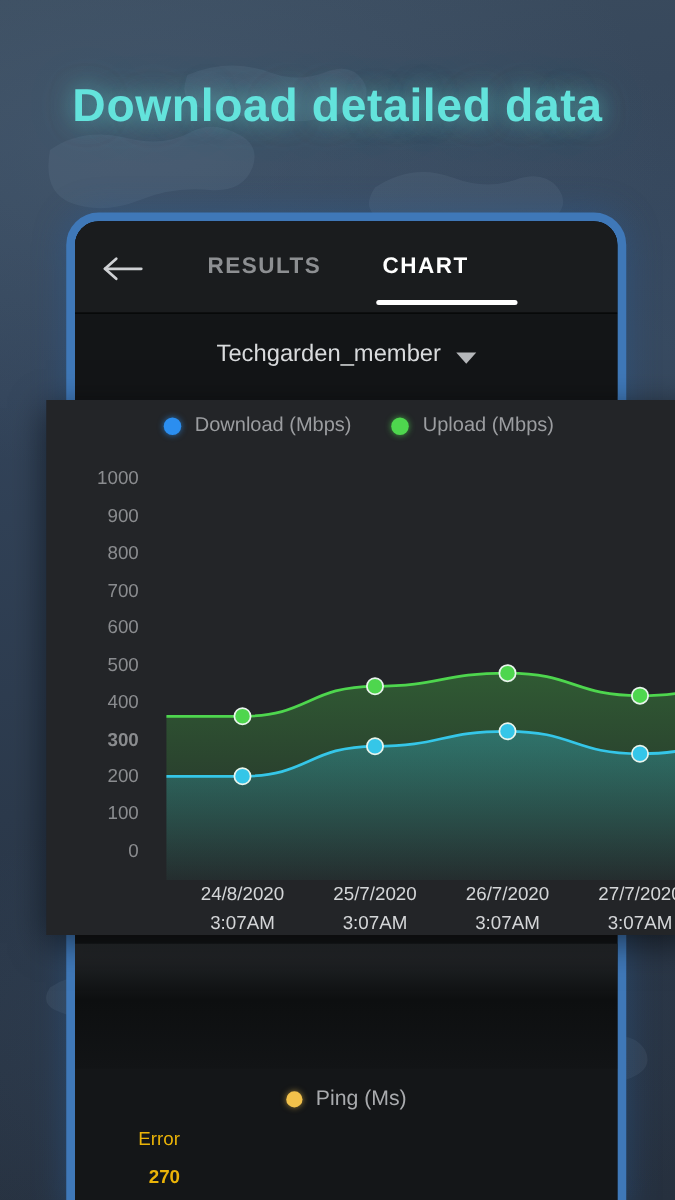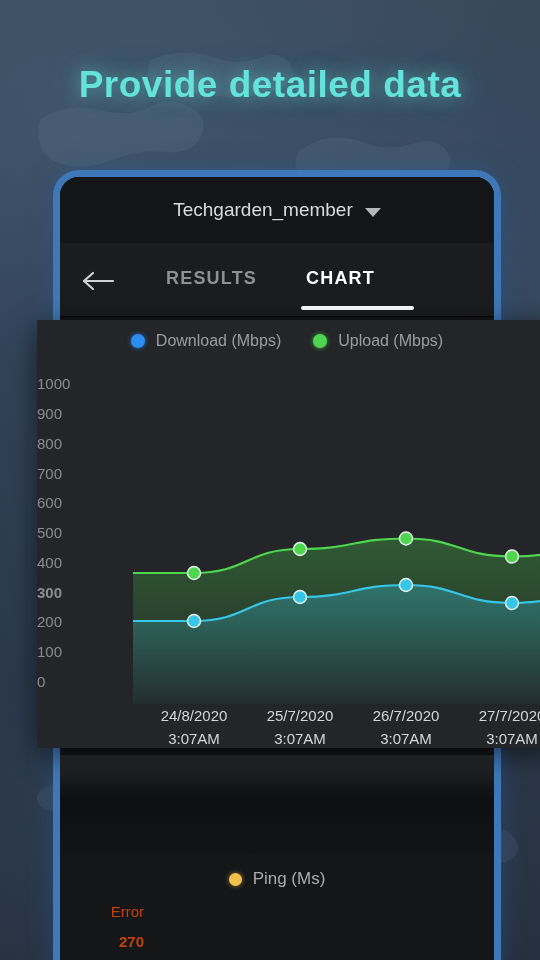--- a/index.html
+++ b/index.html
@@ -78,42 +78,42 @@
   #ping-section { position:absolute; left:0; top:578px; width:100%; bottom:0; background:#141618; }
   #ping-gap { position:absolute; left:0; top:0; width:100%; height:100px;
               background:linear-gradient(180deg,#272a2d 0%,#0d0f10 45%,#121416 100%); }
   #ping-legend {
     position:absolute; left:0; top:114px; width:100%;
     display:flex; align-items:center; justify-content:center; gap:11px;
   }
   #ping-dot { width:13px;height:13px;border-radius:50%;background:#f2c14b;
               box-shadow:0 0 5px rgba(242,193,75,.6); }
   #ping-label { font-size:17px; color:#a9abae; }
-  .ping-axis { position:absolute; font-size:15px; color:#c2410c; text-align:right; width:60px; }
+  .ping-axis { position:absolute; font-size:15px; color:#eab308; text-align:right; width:60px; }
 
   
   #chart-card {
     position:absolute; left:37px; top:320px; width:520px; height:428px;
     background:#232528;
     box-shadow:0 6px 26px rgba(0,0,0,.55);
     overflow:hidden;
   }
   #chart-legend {
     position:absolute; left:0; top:12px; width:500px;
     display:flex; justify-content:center; gap:32px;
   }
   .legend-item { display:flex; align-items:center; gap:11px; }
   .legend-dot { width:14px;height:14px;border-radius:50%; }
   .legend-dot.dl { background:#2b8ef0; box-shadow:0 0 5px rgba(43,142,240,.7); }
   .legend-dot.ul { background:#4ed64e; box-shadow:0 0 5px rgba(78,214,78,.7); }
   .legend-text { font-size:16px; color:#9b9da0; }
 
   #plot-wrap { position:absolute; left:0; top:44px; width:520px; height:340px; }
   .y-tick {
-    position:absolute; left:0; width:74px; 
+    position:absolute; left:0; width:74px; text-align:right;
     font-size:15px; color:#8a8c8f; transform:translateY(-50%);
   }
   #plot-svg { position:absolute; left:96px; top:0; width:424px; height:340px; }
 
   #x-axis { position:absolute; left:0; top:384px; width:520px; height:44px; }
   .x-tick {
     position:absolute; text-align:center; font-size:15px; color:#d4d6d8; line-height:1.55;
     width:110px;
   }
 </style>
@@ -131,41 +131,41 @@
         <path d="M330 380 q36 -16 66 0 q26 14 50 6 q24 -8 36 8 q10 16 -14 26 q-34 14 -72 6 q-40 -8 -60 -18 q-16 -10 -6 -28z"></path>
         <path d="M120 520 q30 -20 60 -6 q26 12 48 2 q22 -10 36 6 q12 16 -10 26 q-32 14 -70 8 q-38 -6 -58 -14 q-14 -8 -6 -22z"></path>
         <path d="M250 700 q40 -24 78 -6 q28 14 54 4 q26 -10 40 8 q12 18 -16 28 q-40 14 -84 4 q-44 -10 -64 -18 q-16 -8 -8 -20z"></path>
         <path d="M40 790 q28 -18 58 -6 q24 10 44 0 q22 -10 34 8 q10 16 -12 24 q-30 12 -66 6 q-36 -6 -54 -14 q-12 -6 -4 -18z"></path>
         <path d="M380 830 q32 -16 60 -2 q24 12 44 4 q22 -8 32 8 q8 16 -16 24 q-34 10 -68 2 q-34 -8 -50 -16 q-12 -8 -2 -20z"></path>
       </g>
     </svg>
   </div>
 </div>
 
-<div id="headline">Provide detailed data</div>
+<div id="headline">Download detailed data</div>
 
 <div id="phone">
   <div id="phone-screen">
-
-    <div id="dropdown">
-      <span id="dropdown-label">Techgarden_member</span>
-      <span id="dropdown-caret"></span>
-    </div>
 
     <div id="appbar">
       <div id="back-btn">
         <svg width="34" height="24" viewBox="0 0 34 24">
           <path d="M2 12 H31" stroke="#cfd1d4" stroke-width="2.2" stroke-linecap="round" fill="none"></path>
           <path d="M11 4 L2 12 L11 20" stroke="#cfd1d4" stroke-width="2.2" stroke-linecap="round" stroke-linejoin="round" fill="none"></path>
         </svg>
       </div>
       <div class="tab" id="tab-results">RESULTS</div>
       <div class="tab" id="tab-chart">CHART</div>
       <div id="tab-underline"></div>
       <div id="appbar-sep"></div>
+    </div>
+
+    <div id="dropdown">
+      <span id="dropdown-label">Techgarden_member</span>
+      <span id="dropdown-caret"></span>
     </div>
 
     <div id="ping-section">
       <div id="ping-gap"></div>
       <div id="ping-legend">
         <span id="ping-dot"></span>
         <span id="ping-label">Ping (Ms)</span>
       </div>
       <div class="ping-axis" style="left:24px; top:148px;">Error</div>
       <div class="ping-axis" style="left:24px; top:178px;font-weight:bold;">270</div>

